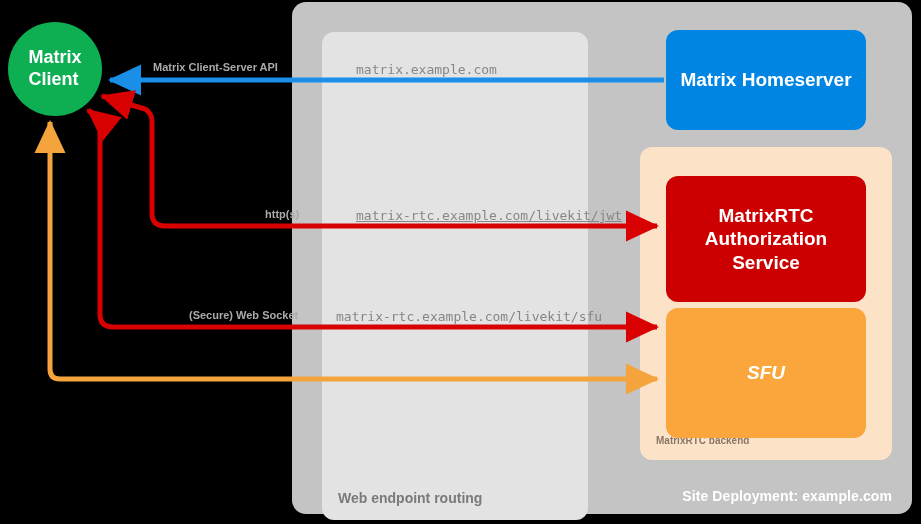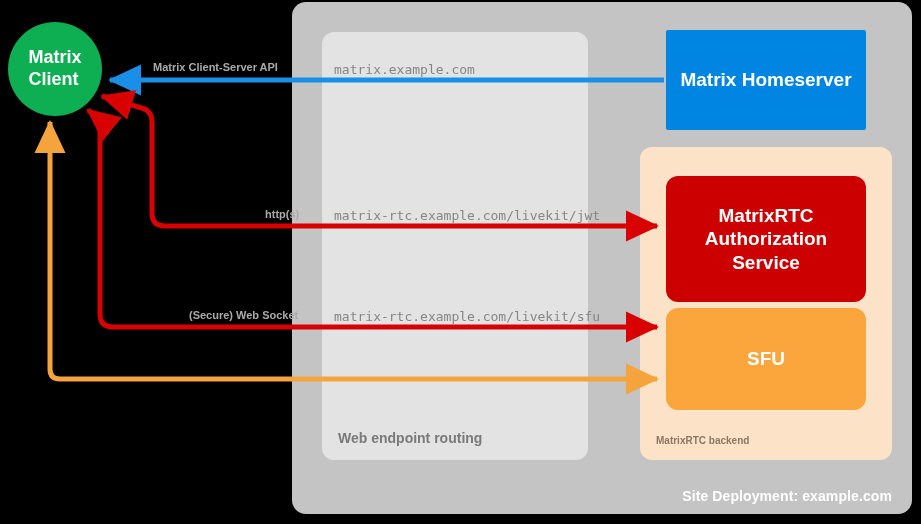--- a/index.html
+++ b/index.html
@@ -35,21 +35,21 @@
     color: #FFFFFF;
     font-size: 14px;
     font-weight: bold;
     letter-spacing: 0.1px;
   }
   
   #routing-panel {
     left: 322px;
     top: 32px;
     width: 266px;
-    height: 428px;
+    height: 488px;
     background: #E3E3E3;
     border-radius: 12px;
   }
   #routing-label {
     position: absolute;
     left: 16px;
     bottom: 14px;
     color: #7A7A7A;
     font-size: 14px;
     font-weight: bold;
@@ -82,40 +82,41 @@
     color: #FFFFFF;
     font-weight: bold;
     line-height: 1.22;
   }
   #homeserver {
     left: 666px;
     top: 30px;
     width: 200px;
     height: 100px;
     background: #0085E3;
-    border-radius: 2px;
+    border-radius: 12px;
     font-size: 19px;
   }
   #auth-service {
     left: 666px;
     top: 176px;
     width: 200px;
     height: 126px;
     background: #CC0000;
     border-radius: 12px;
     font-size: 19px;
   }
   #sfu {
     left: 666px;
     top: 308px;
     width: 200px;
-    height: 102px;
+    height: 130px;
     background: #FBA63C;
     border-radius: 12px;
     font-size: 19px;
+    font-style: italic;
   }
   #matrix-client {
     position: absolute;
     left: 8px;
     top: 22px;
     width: 94px;
     height: 94px;
     border-radius: 50%;
     background: #0DAF52;
     display: flex;
@@ -134,20 +135,21 @@
     font-size: 11px;
     font-weight: bold;
     white-space: nowrap;
   }
   .endpoint-label {
     position: absolute;
     color: #868686;
     font-size: 13px;
     font-family: "DejaVu Sans Mono", "Liberation Mono", monospace;
     white-space: nowrap;
+    margin-left: 22px;
   }
   #svg-edges {
     position: absolute;
     left: 0;
     top: 0;
     width: 921px;
     height: 524px;
     pointer-events: none;
   }
 </style>
@@ -222,16 +224,16 @@
 
   <div class="node" id="sfu">
     <span>SFU</span>
   </div>
 
   <div class="edge-label" style="left:133px; top:61px;margin-left:20px;">Matrix Client-Server API</div>
   <div class="edge-label" style="left:233px; top:208px;padding-left:32px;">http(s)</div>
   <div class="edge-label" style="left:148px; top:309px;padding-left:41px;">(Secure) Web Socket</div>
 
   <div class="endpoint-label" style="left:334px; top:62px;">matrix.example.com</div>
-  <div class="endpoint-label" style="left:334px; top:208px;">matrix-rtc.example.com/livekit/jwt</div>
-  <div class="endpoint-label" style="left:334px; top:309px;">matrix-rtc.example.com/livekit/sfu</div>
+  <div class="endpoint-label" style="left:334px; top:208px;text-decoration:underline;">matrix-rtc.example.com/livekit/jwt</div>
+  <div class="endpoint-label" style="left:314px; top:309px;">matrix-rtc.example.com/livekit/sfu</div>
 
 </div>
 
 </body></html>

